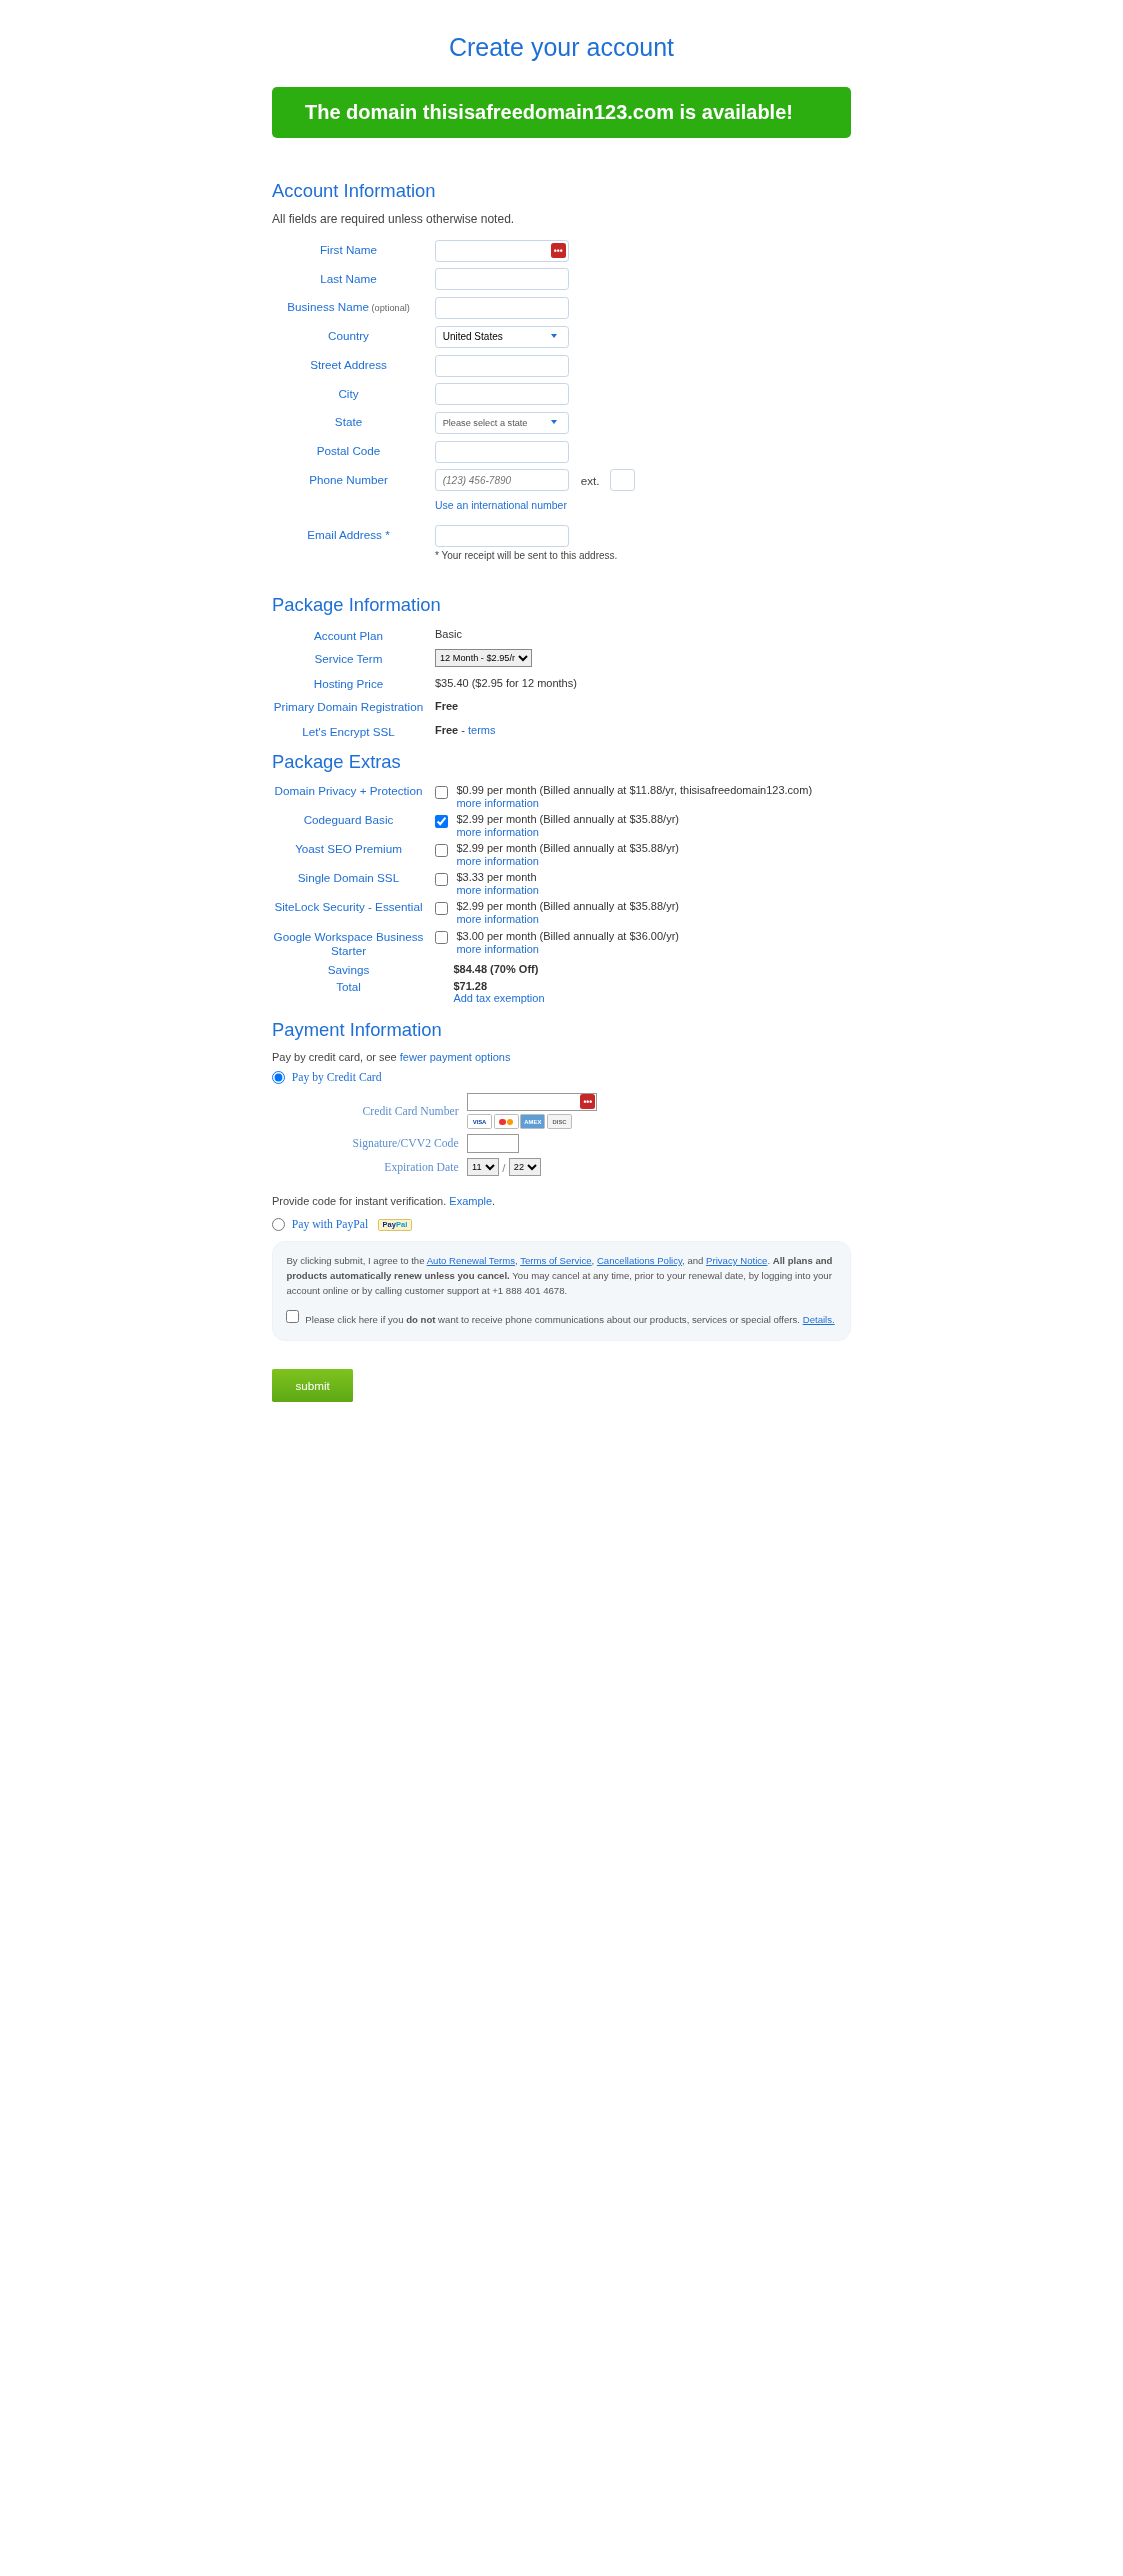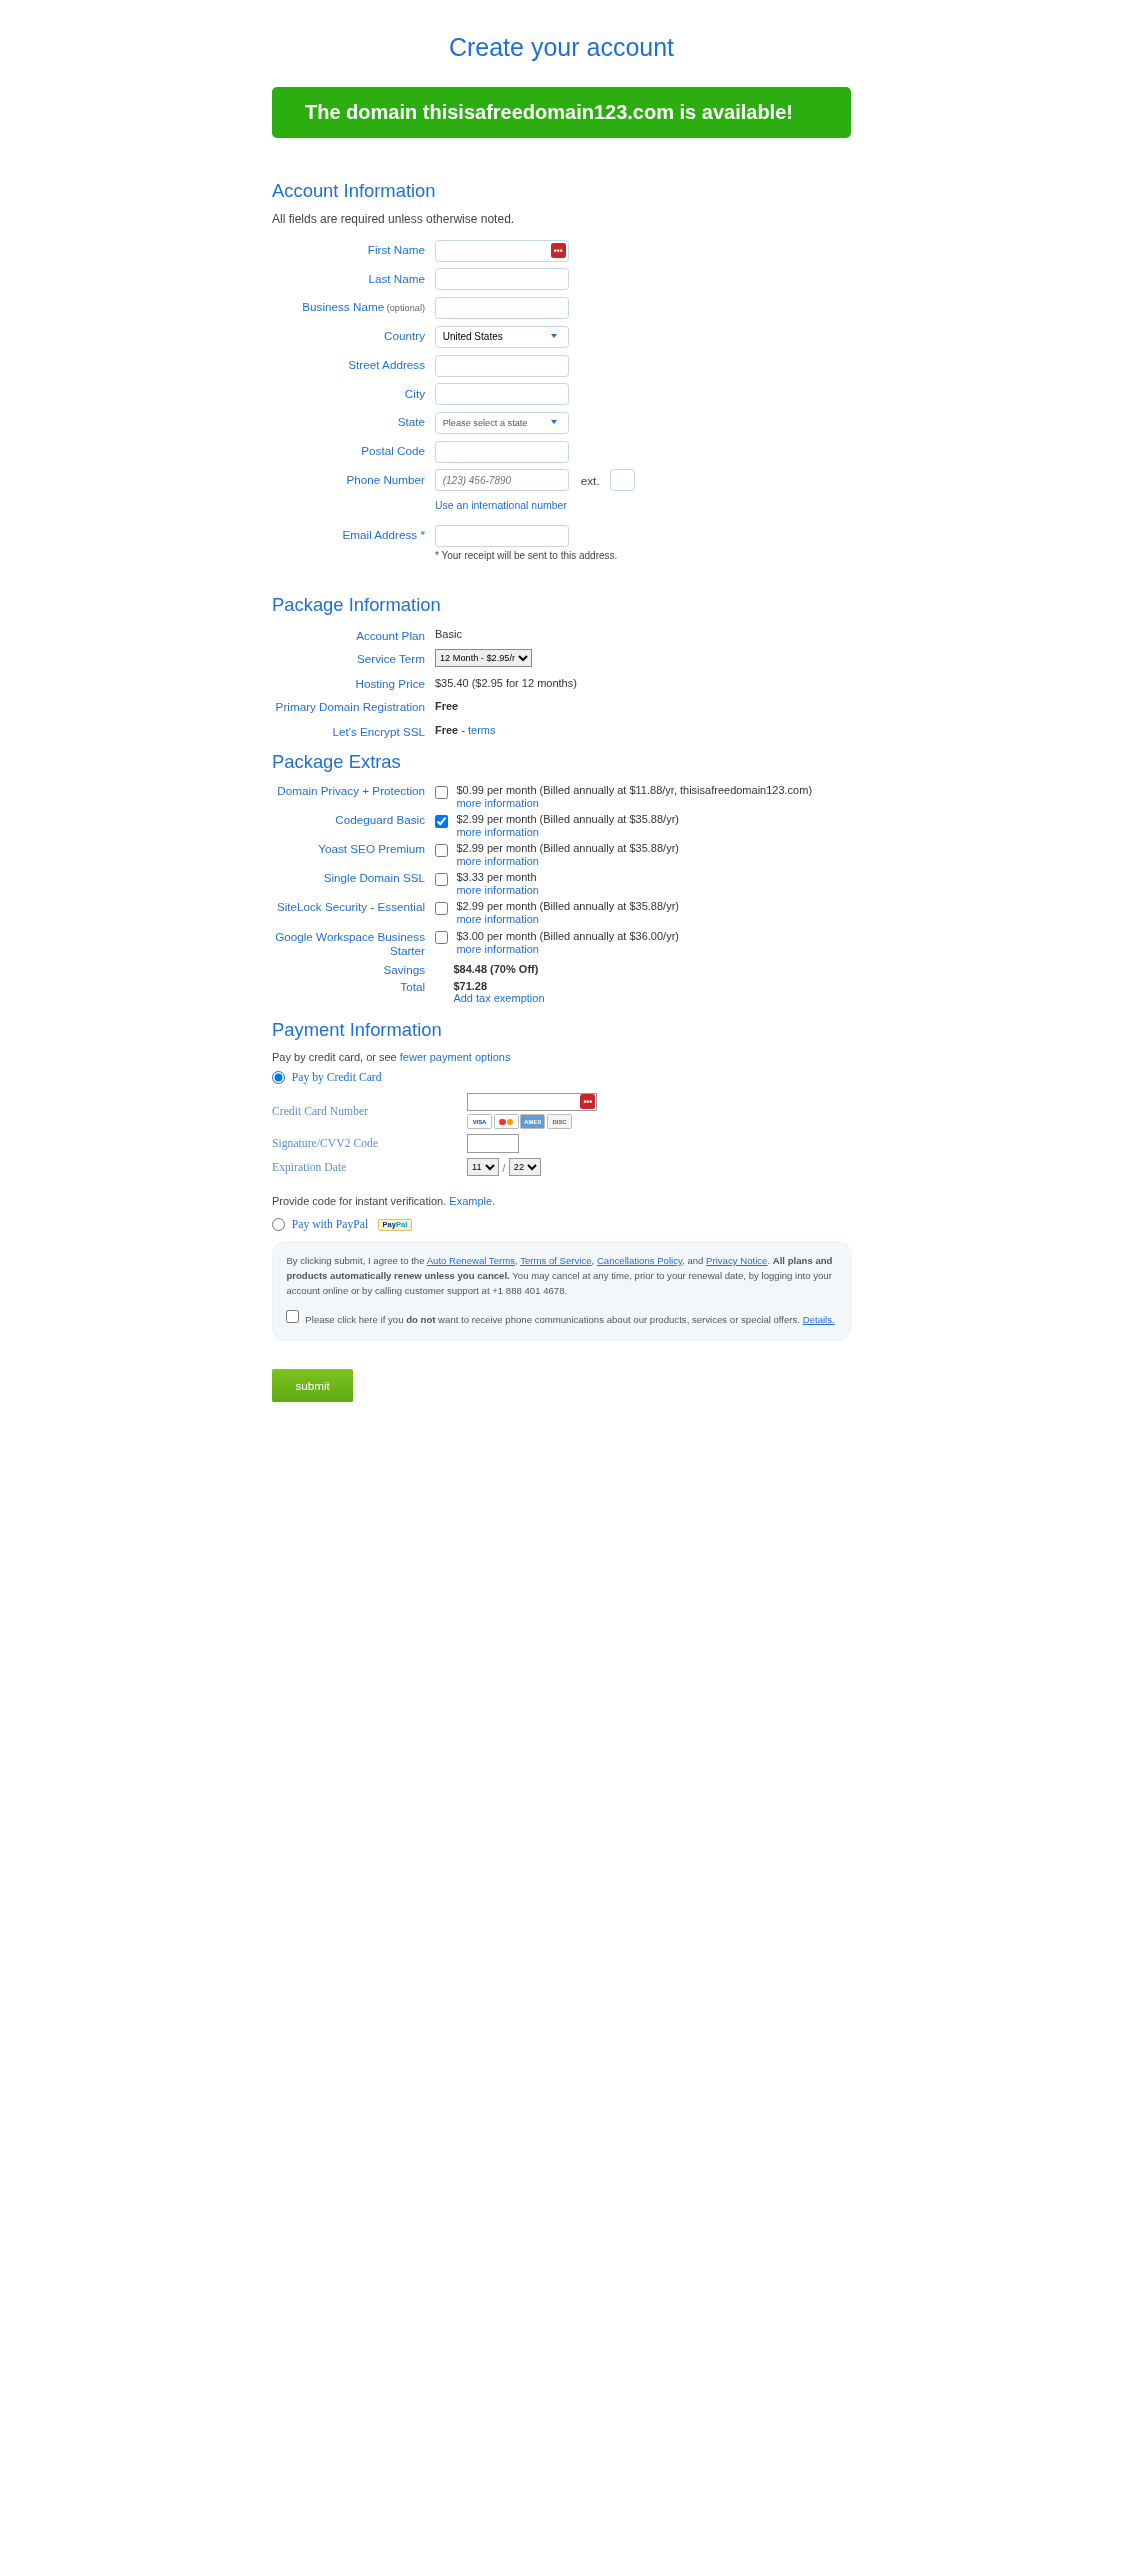--- a/index.html
+++ b/index.html
@@ -4,21 +4,21 @@
 <style>
 *{box-sizing:border-box;margin:0;padding:0}
 body{font-family:Arial,Helvetica,sans-serif;background:#fff;color:#333;font-size:11.7px}
 .container{width:579px;margin:0 auto;padding:16.7px 0 33px}
 h1{color:#1e6fd6;font-weight:400;font-size:25px;text-align:center;margin:16.7px 0 25px}
 .banner{background:#2dae10;color:#fff;border-radius:5px;padding:12px 33px;margin-bottom:42px}
 .banner-text{font-size:20px;font-weight:700;line-height:1.35}
 h2{color:#1e6fd6;font-weight:400;font-size:18.4px;margin:6.7px 0 10px}
 .subnote{font-size:12px;color:#444;margin-bottom:13.4px}
 .form-row{display:flex;margin-bottom:6.7px;font-size:11.7px;align-items:flex-start}
-.form-label{width:163px;text-align:right;color:#1e6fd6;padding-right:10px;padding-top:3.3px}
+.form-label{width:163px;text-align:center;color:#1e6fd6;padding-right:10px;padding-top:3.3px}
 .form-label .opt{color:#666;font-size:9.2px}
 .form-control{flex:1;display:flex;flex-direction:column;align-items:flex-start}
 .inline-row{display:flex;align-items:center;gap:6.7px}
 .txt-input,.sel{width:134px;height:22px;border:0.8px solid #c7d6e6;border-radius:3.3px;padding:0 6.7px;font-size:10px;background:#fff}
 .sel-wide{width:134px;position:relative}
 .sel-wide select{appearance:none;-webkit-appearance:none}
 .sel-wide::after{content:"";position:absolute;right:11.7px;top:8.4px;width:0;height:0;border-left:3.3px solid transparent;border-right:3.3px solid transparent;border-top:4.2px solid #1e6fd6;pointer-events:none}
 .ext-label{color:#444;font-size:11.7px;margin-left:5px;margin-right:3.3px}
 .ext-input{width:25px;height:22px;border:0.8px solid #c7d6e6;border-radius:3.3px}
 .hint{font-size:10px;color:#444;margin-top:3.3px;max-width:201px}
@@ -38,21 +38,21 @@
 .extra-col{display:flex;align-items:flex-start}
 .extra-text{font-size:11px}
 .more-info{color:#1e6fd6;font-size:11px;cursor:pointer}
 .totals .form-label{font-weight:400}
 .savings-val,.total-val{font-weight:700;font-size:11px}
 .add-tax{color:#1e6fd6;font-size:11px;cursor:pointer}
 .payment h2{margin-top:15px}
 .pay-head{font-family:Georgia,serif;color:#1e6fd6;font-size:11.7px;display:inline-block;vertical-align:middle}
 .radio-row{display:flex;align-items:center;gap:6.7px;margin:8.4px 0}
 .cc-row{display:flex;align-items:center;margin-bottom:5px}
-.cc-label{width:195px;color:#5c8fd0;font-family:Georgia,serif;font-size:11.7px;padding-right:8.4px}
+.cc-label{width:195px;text-align:right;color:#5c8fd0;font-family:Georgia,serif;font-size:11.7px;padding-right:8.4px}
 .cc-input{width:130px;height:18.4px;border:0.8px solid #999;padding:0 3.3px}
 .cc-input-wrap{position:relative}
 .cc-icons{display:flex;gap:1.7px;margin-top:3.3px}
 .cc-icon{width:25px;height:15px;border:0.8px solid #bbb;border-radius:1.7px;font-size:5.9px;display:flex;align-items:center;justify-content:center;font-weight:700}
 .visa{color:#0a3ea0}
 .mc{display:flex;gap:0.8px}
 .mc span{width:6.7px;height:6.7px;border-radius:50%}
 .amex{background:#5f9dd6;color:#fff}
 .disc{background:#f3f3f3;color:#666}
 .cvv-input{width:52px;height:18.4px;border:0.8px solid #999}

